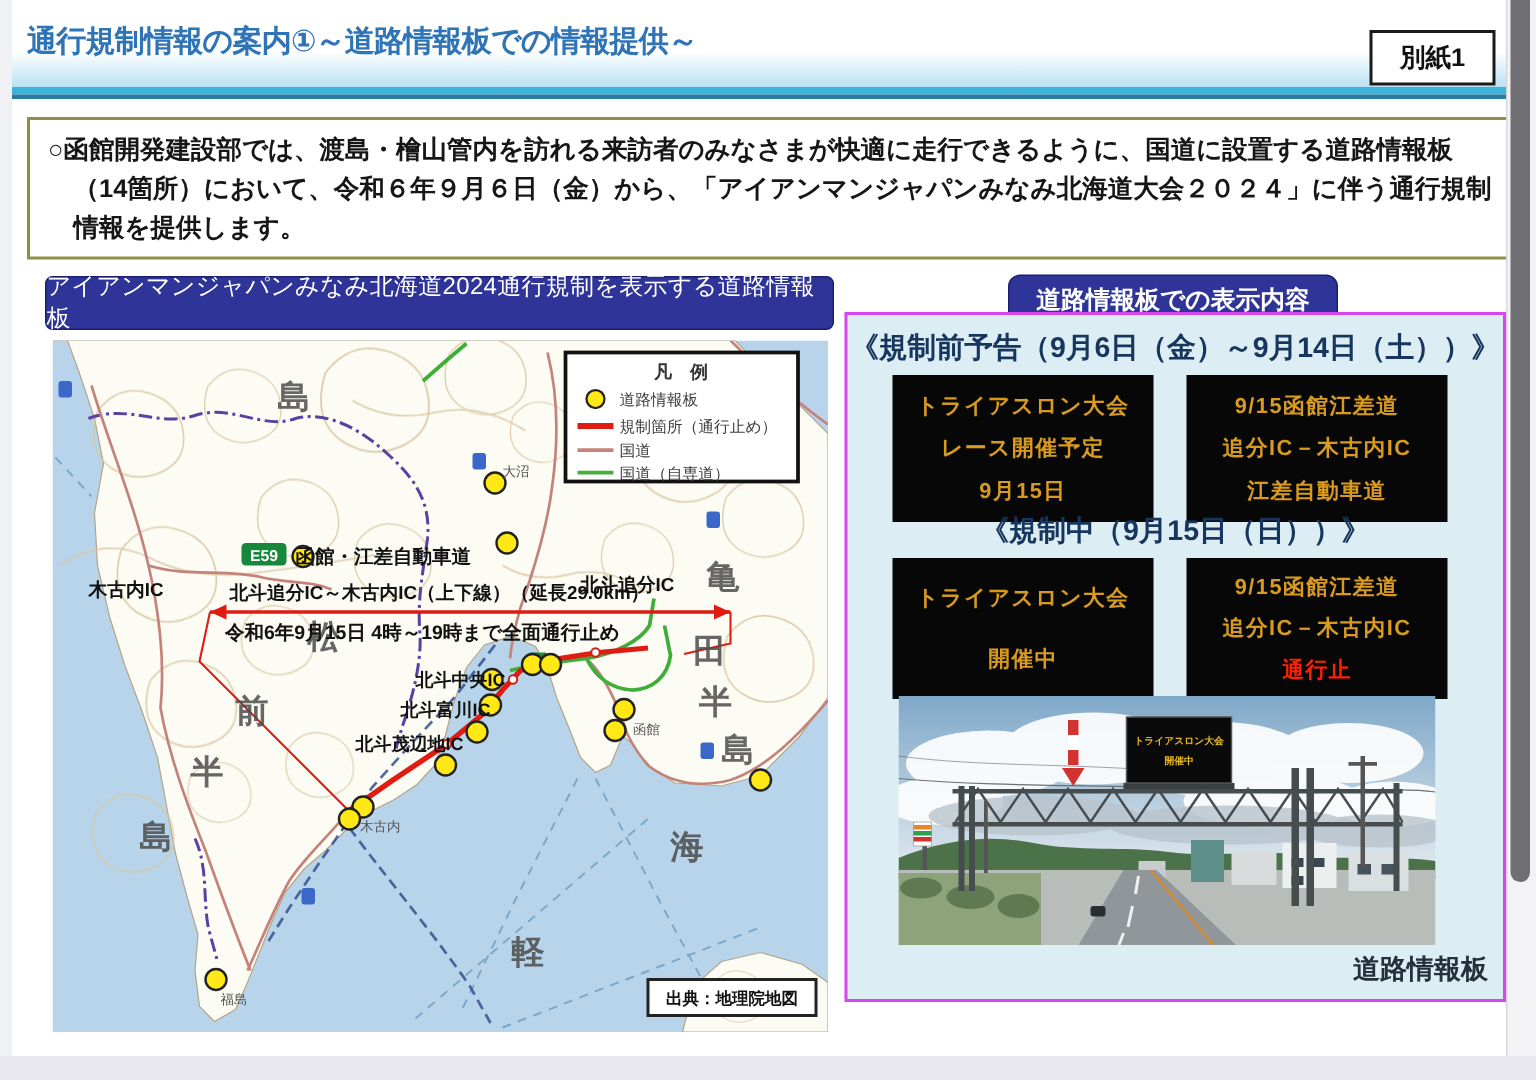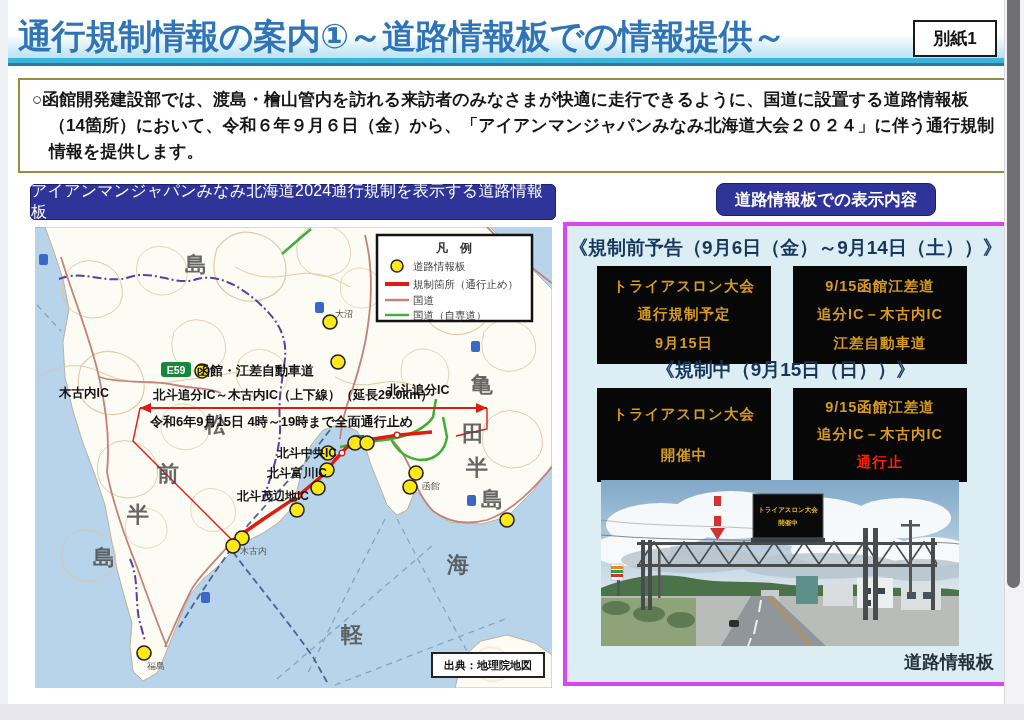--- a/index.html
+++ b/index.html
@@ -4,46 +4,46 @@
 <style>
   html,body{margin:0;padding:0;}
   body{width:1024px;height:720px;overflow:hidden;background:#eef0f4;
        font-family:"Liberation Sans","DejaVu Sans",sans-serif;}
   .stage{position:relative;width:1024px;height:720px;background:#fff;}
   .abs{position:absolute;}
 
   
   .title-grad{left:8px;top:34px;width:996px;height:24px;
       background:linear-gradient(rgba(255,255,255,0),#b9e2f3);}
-  .page-title{left:18px;top:14px;font-size:34px;font-weight:bold;color:#2e74b6;
+  .page-title{left:18px;top:14px;font-size:20px;font-weight:bold;color:#2e74b6;
       letter-spacing:-0.5px;white-space:nowrap;}
   .rule-teal{left:8px;top:58px;width:996px;height:5px;background:#3cb3d8;}
   .rule-dark{left:8px;top:63px;width:996px;height:3px;background:#2a7ba1;}
   .ref-box{left:913px;top:20px;width:80px;height:33px;background:#fff;
       border:2px solid #1a1a1a;display:flex;align-items:center;justify-content:center;
       font-size:17px;font-weight:bold;color:#111;}
 
   
   .intro{left:18px;top:78px;width:952px;min-height:64px;background:#fff;
       border:2px solid #8f9048;padding:7px 16px;
       font-size:17px;line-height:1.52;font-weight:600;color:#161616;
       text-indent:-17px;padding-left:29px;}
 
   
   .map-header{left:30px;top:184px;width:524px;height:34px;background:#2f3499;
       border:1px solid #1b1e70;border-radius:5px;color:#fff;font-weight:normal;
       font-size:16px;display:flex;align-items:center;justify-content:center;
       letter-spacing:0.2px;}
   .disp-header{left:672px;top:183px;width:218px;height:31px;background:#2f3499;
       border:1px solid #1b1e70;border-radius:8px;color:#fff;font-weight:bold;
-      font-size:16.5px;display:flex;align-items:center;justify-content:center;margin-left:44px;}
-
-  
-  .right-panel{left:563px;top:222px;width:437px;height:456px;background:#dceef4;
-      border:4px solid #d946ef;}
+      font-size:16.5px;display:flex;align-items:center;justify-content:center;}
+
+  
+  .right-panel{left:563px;top:208px;width:437px;height:456px;background:#dceef4;
+      border:2px solid #d946ef;}
   .phase-heading{position:absolute;width:100%;text-align:center;
       font-size:19px;font-weight:bold;color:#17365d;}
   .ph1{top:9px;} .ph2{top:131px;text-align:center;}
   .board{position:absolute;background:#070707;display:flex;flex-direction:column;
       justify-content:space-around;align-items:center;padding:6px 0;}
   .board span{color:#d99b1e;font-weight:bold;font-size:14.5px;letter-spacing:1px;}
   .board span.alert{color:#ff2000;text-align:center;}
   .b1{left:30px;top:40px;width:174px;height:86px;}
   .b2{left:226px;top:40px;width:174px;height:86px;}
   .b3{left:30px;top:162px;width:174px;height:82px;}
@@ -242,21 +242,21 @@
       <text x="453" y="442" text-anchor="middle" font-size="11" font-weight="bold" fill="#111">出典：地理院地図</text>
     </g>
   </svg>
 
   <div class="abs right-panel">
 
     <div class="phase-heading ph1">《規制前予告（9月6日（金）～9月14日（土））》</div>
 
     <div class="board b1">
       <span>トライアスロン大会</span>
-      <span>通行規制予定</span>
+      <span>レース開催予定</span>
       <span>9月15日</span>
     </div>
     <div class="board b2">
       <span>9/15函館江差道</span>
       <span>追分IC－木古内IC</span>
       <span>江差自動車道</span>
     </div>
 
     <div class="phase-heading ph2">《規制中（9月15日（日））》</div>
 

